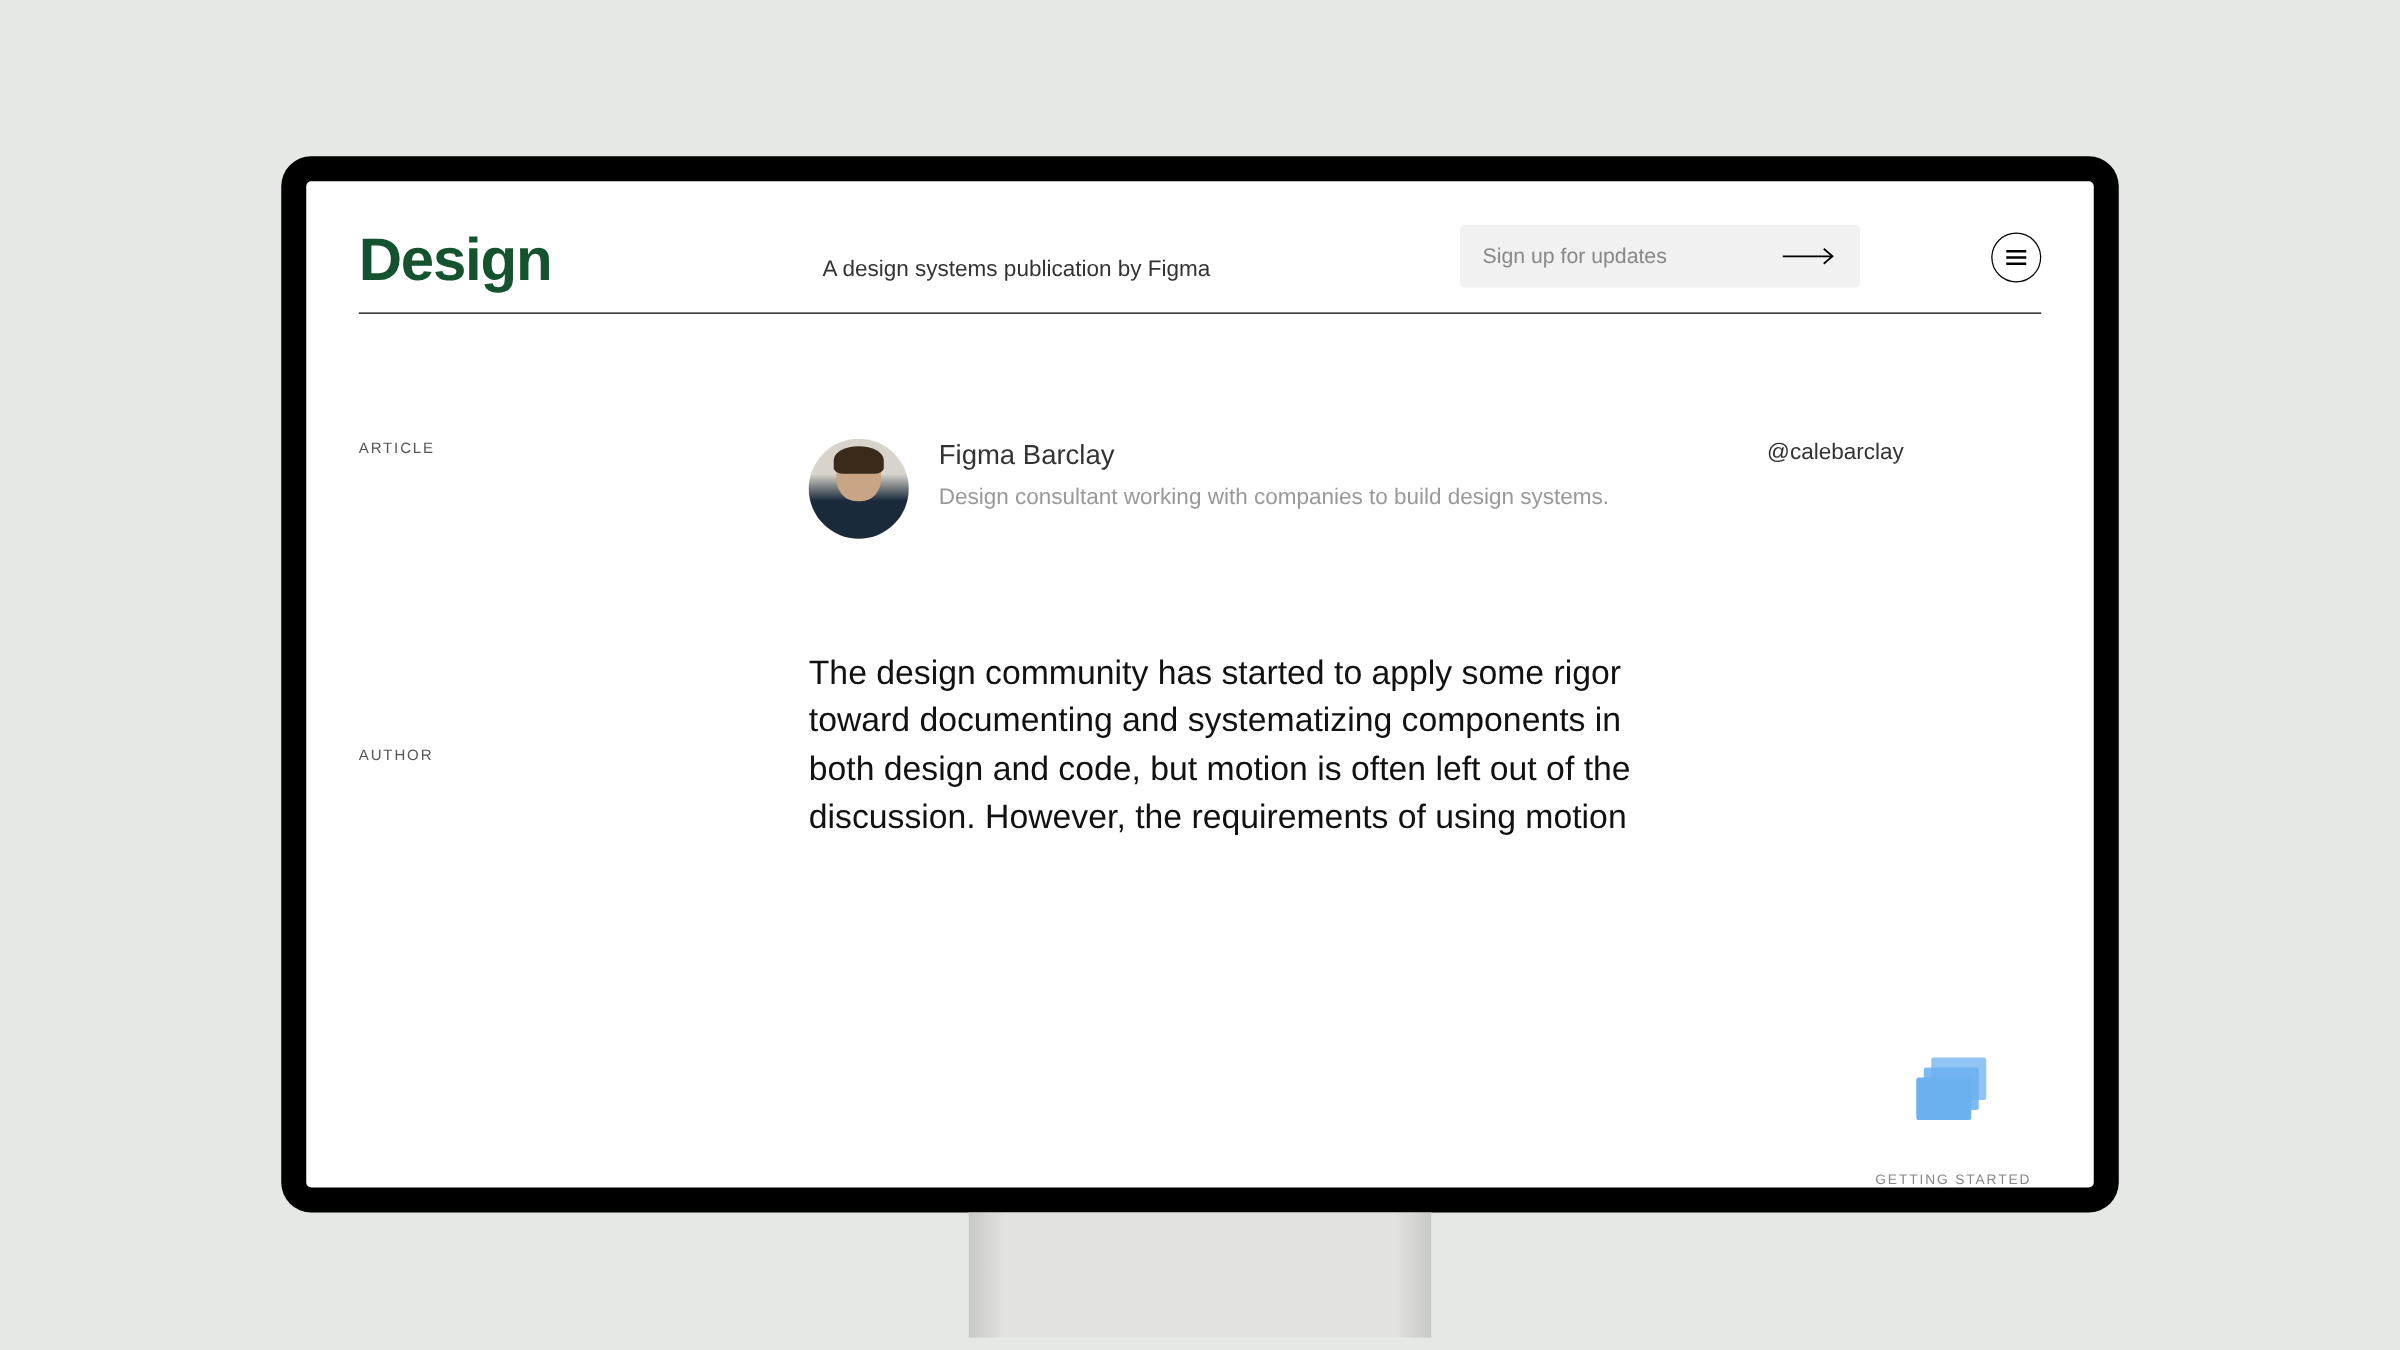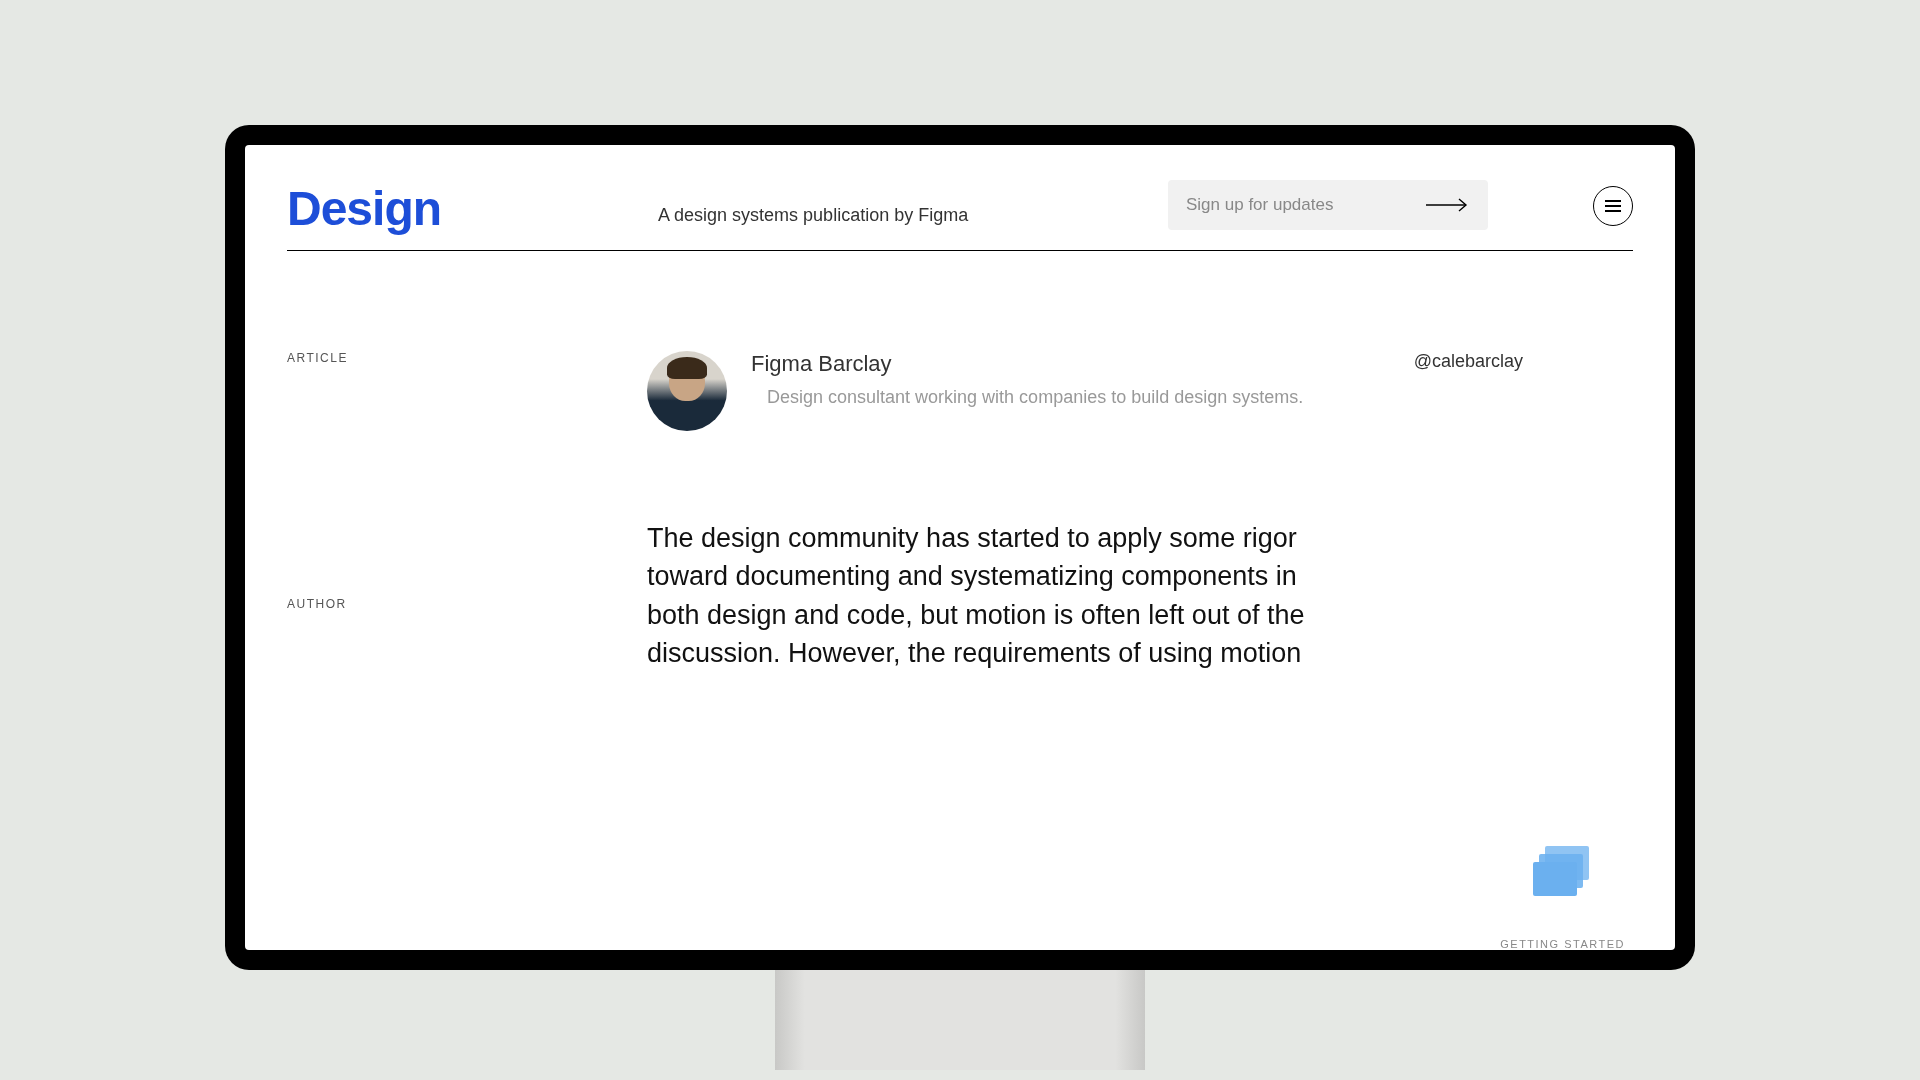--- a/index.html
+++ b/index.html
@@ -31,21 +31,21 @@
     display: flex;
     align-items: flex-end;
     border-bottom: 1px solid #000;
     padding-bottom: 18px;
   }
   .logo {
     font-size: 48px;
     font-weight: 600;
     line-height: 0.95;
     letter-spacing: -1px;
-    color: #1d4ed8;
+    color: #14532d;
   }
   .tagline {
     font-size: 18px;
     color: #333;
     margin-left: 217px;
     margin-bottom: 6px;
   }
   .spacer { flex: 1; }
   .signup {
     display: flex;
@@ -145,21 +145,20 @@
   }
   .author-info { margin-left: 24px; flex: 1; }
   .author-name {
     font-size: 22px;
     color: #333;
     margin-bottom: 10px;
   }
   .author-bio {
     font-size: 18px;
     color: #999;
-    margin-left: 16px;
   }
   .author-handle {
     font-size: 18px;
     color: #333;
     margin-right: 110px;
   }
   .body-text {
     font-size: 27px;
     line-height: 1.42;
     color: #111;

